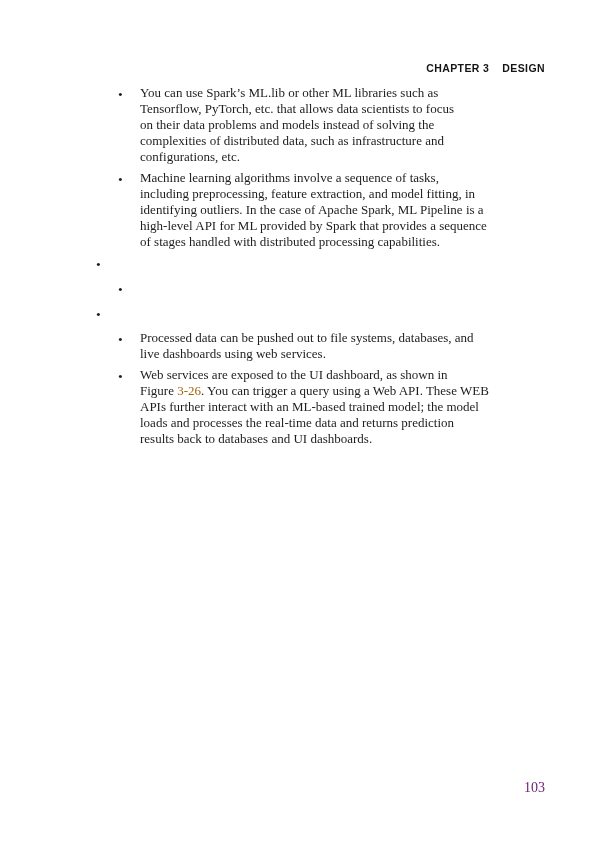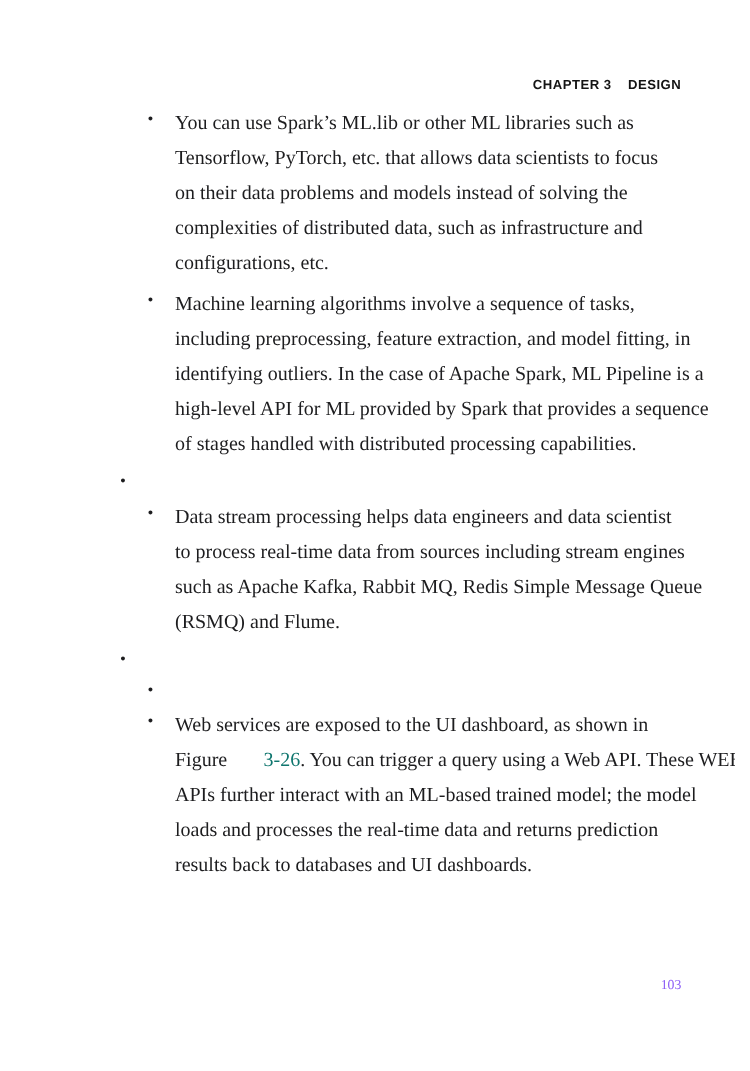--- a/index.html
+++ b/index.html
@@ -37,39 +37,38 @@
   }
   .item.l2 { margin-left: 22px; }
   .item .bullet {
     flex: 0 0 20px;
     font-size: 13.5px;
     line-height: 20px;
     color: #1d1d1f;
   }
   .item.l2 .bullet { flex: 0 0 22px; }
   .item .text {
-    font-size: 16px;
-    line-height: 28px;
+    font-size: 13px;
+    line-height: 16px;
     white-space: pre;
     color: #1d1d1f;
   }
   .item .text i { font-style: italic; }
   .xref {
-    color: #0f766e;
+    color: #a16207;
     text-decoration: none;
     cursor: pointer;
-    margin-left: 25px;
   }
   .folio {
     position: absolute;
     top: 780px;
     right: 43px;
-    font-size: 11px;
+    font-size: 14px;
     line-height: 16px;
-    color: #8b5cf6;
+    color: #701a75;
   }
 </style>
 </head>
 <body>
 
 <div class="page">
 
   <div class="running-header"><span>CHAPTER 3</span><span class="hgap">DESIGN</span></div>
 
   <div class="content">
@@ -91,32 +90,30 @@
 high-level API for ML provided by Spark that provides a sequence
 of stages handled with distributed processing capabilities.</span>
     </div>
 
     <div class="item l1">
       <span class="bullet">•</span>
     </div>
 
     <div class="item l2">
       <span class="bullet">•</span>
-      <span class="text">Data stream processing helps data engineers and data scientist
-to process real-time data from sources including stream engines
-such as Apache Kafka, Rabbit MQ, Redis Simple Message Queue
-(RSMQ) and Flume.</span>
     </div>
 
     <div class="item l1">
       <span class="bullet">•</span>
     </div>
 
     <div class="item l2">
       <span class="bullet">•</span>
+      <span class="text">Processed data can be pushed out to file systems, databases, and
+live dashboards using web services.</span>
     </div>
 
     <div class="item l2">
       <span class="bullet">•</span>
       <span class="text"><span>Web services are exposed to the UI dashboard, as shown in
 Figure </span><a class="xref">3-26</a><span>. You can trigger a query using a Web API. These WEB
 APIs further interact with an ML-based trained model; the model
 loads and processes the real-time data and returns prediction
 results back to databases and UI dashboards.</span></span>
     </div>

